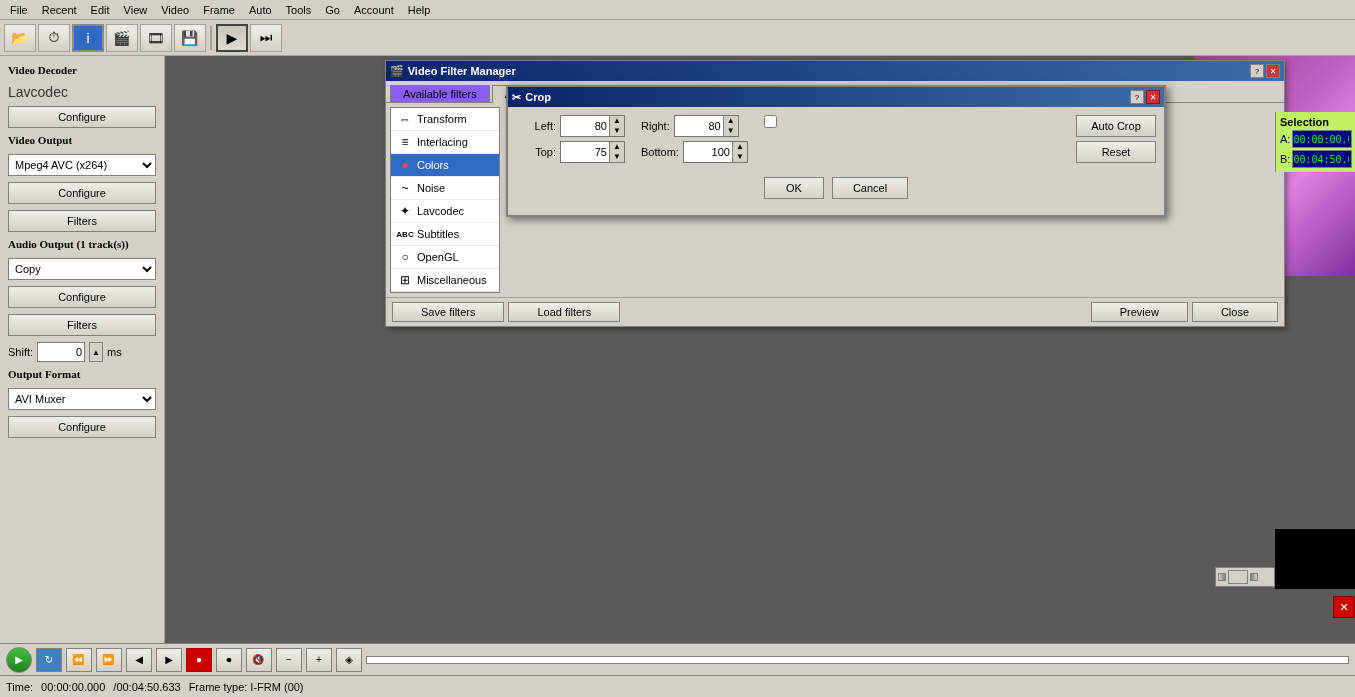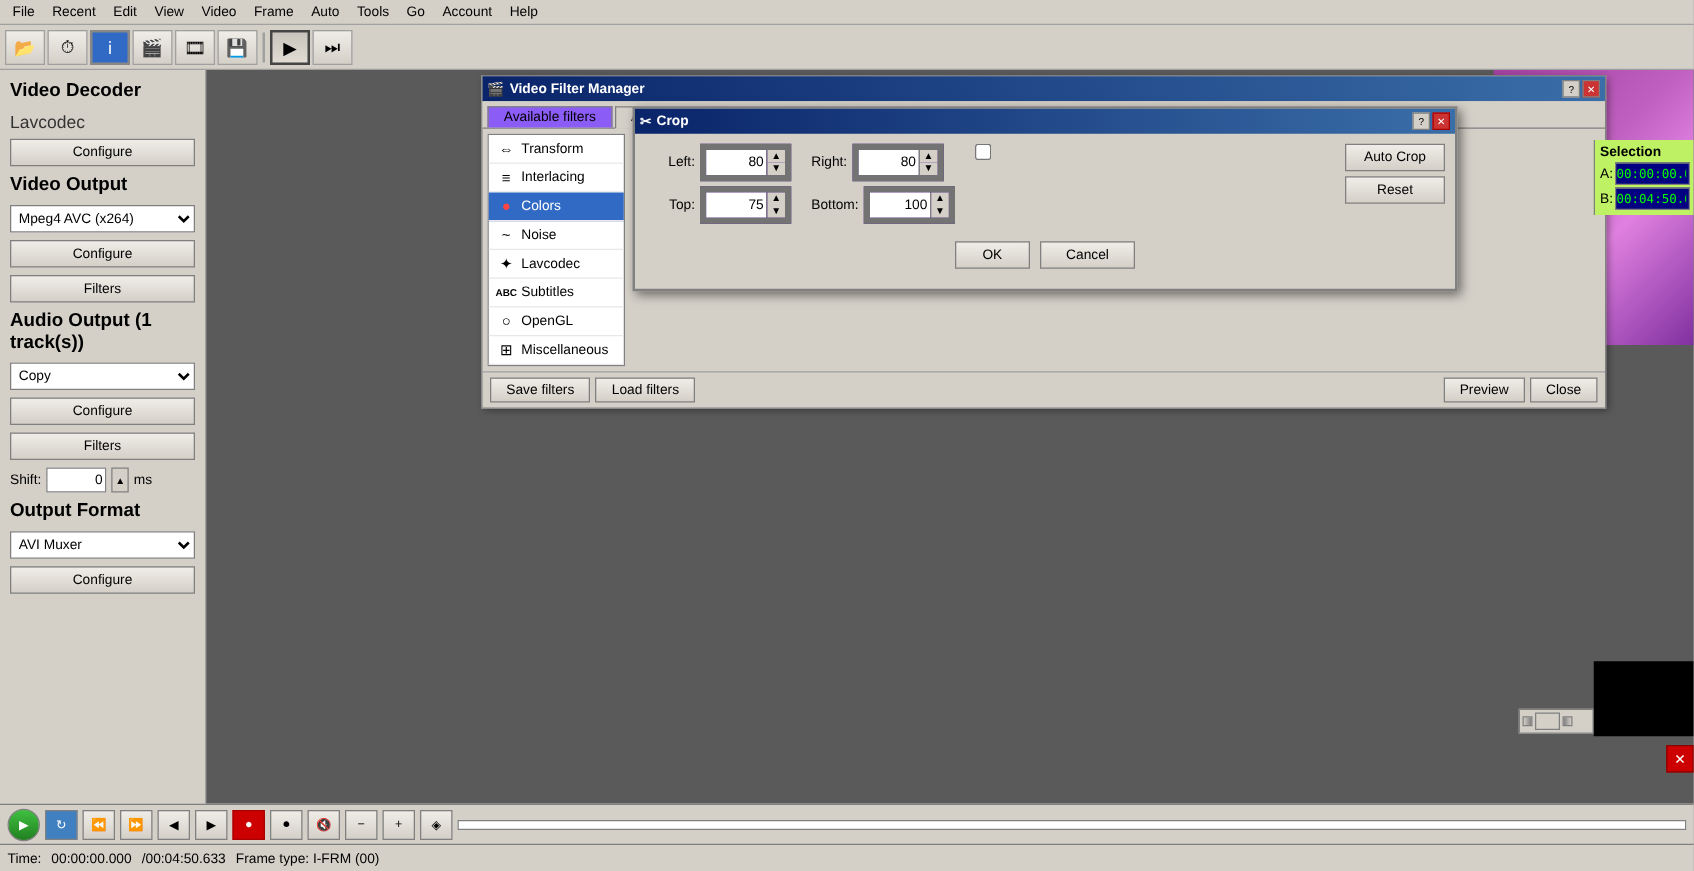--- a/index.html
+++ b/index.html
@@ -66,24 +66,25 @@
     .left-panel {
       width: 165px;
       background: #d4d0c8;
       border-right: 1px solid #a0a0a0;
       padding: 8px;
       display: flex;
       flex-direction: column;
       gap: 6px;
     }
     .section-label {
-      font-size: 15px;
+      font-size: 11px;
       font-weight: bold;
       color: #000;
       margin-bottom: 2px;
+      font-family: Liberation Serif, serif;
     }
     .sublabel { font-size: 14px; color: #333; }
     .panel-btn {
       width: 100%;
       height: 22px;
       background: linear-gradient(to bottom, #f0ede8, #d4d0c8);
       border: 1px solid #808080;
       cursor: pointer;
       font-size: 11px;
     }
@@ -219,21 +220,21 @@
     }
 
     .vfm-footer {
       display: flex;
       justify-content: space-between;
       align-items: center;
       padding: 4px 6px;
       border-top: 1px solid #a0a0a0;
     }
     .footer-btn {
-      padding: 3px 12px;
+      padding: 3px 28px;
       border: 1px solid #808080;
       background: linear-gradient(to bottom, #f0ede8, #d4d0c8);
       cursor: pointer;
       font-size: 11px;
     }
 
     
     .crop-dialog {
       position: absolute;
       left: 120px;
@@ -264,22 +265,22 @@
     }
     .crop-row {
       display: flex;
       align-items: center;
       gap: 4px;
     }
     .crop-label { width: 40px; text-align: right; font-size: 11px; }
     .crop-input-wrap {
       display: flex;
       align-items: center;
-      border: 5px solid #737373;
-      background: #4c1d95;
+      border: 1px solid #737373;
+      background: #7f1d1d;
     }
     .crop-input {
       width: 48px;
       height: 20px;
       border: none;
       outline: none;
       padding: 0 2px;
       font-size: 11px;
       text-align: right;
     }

